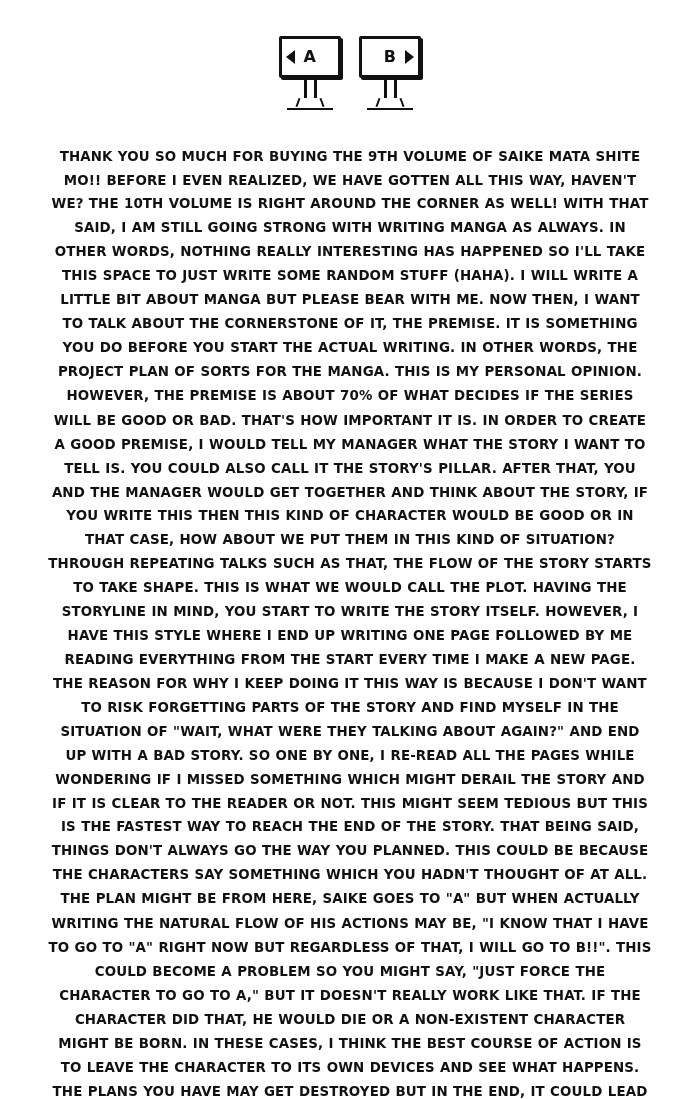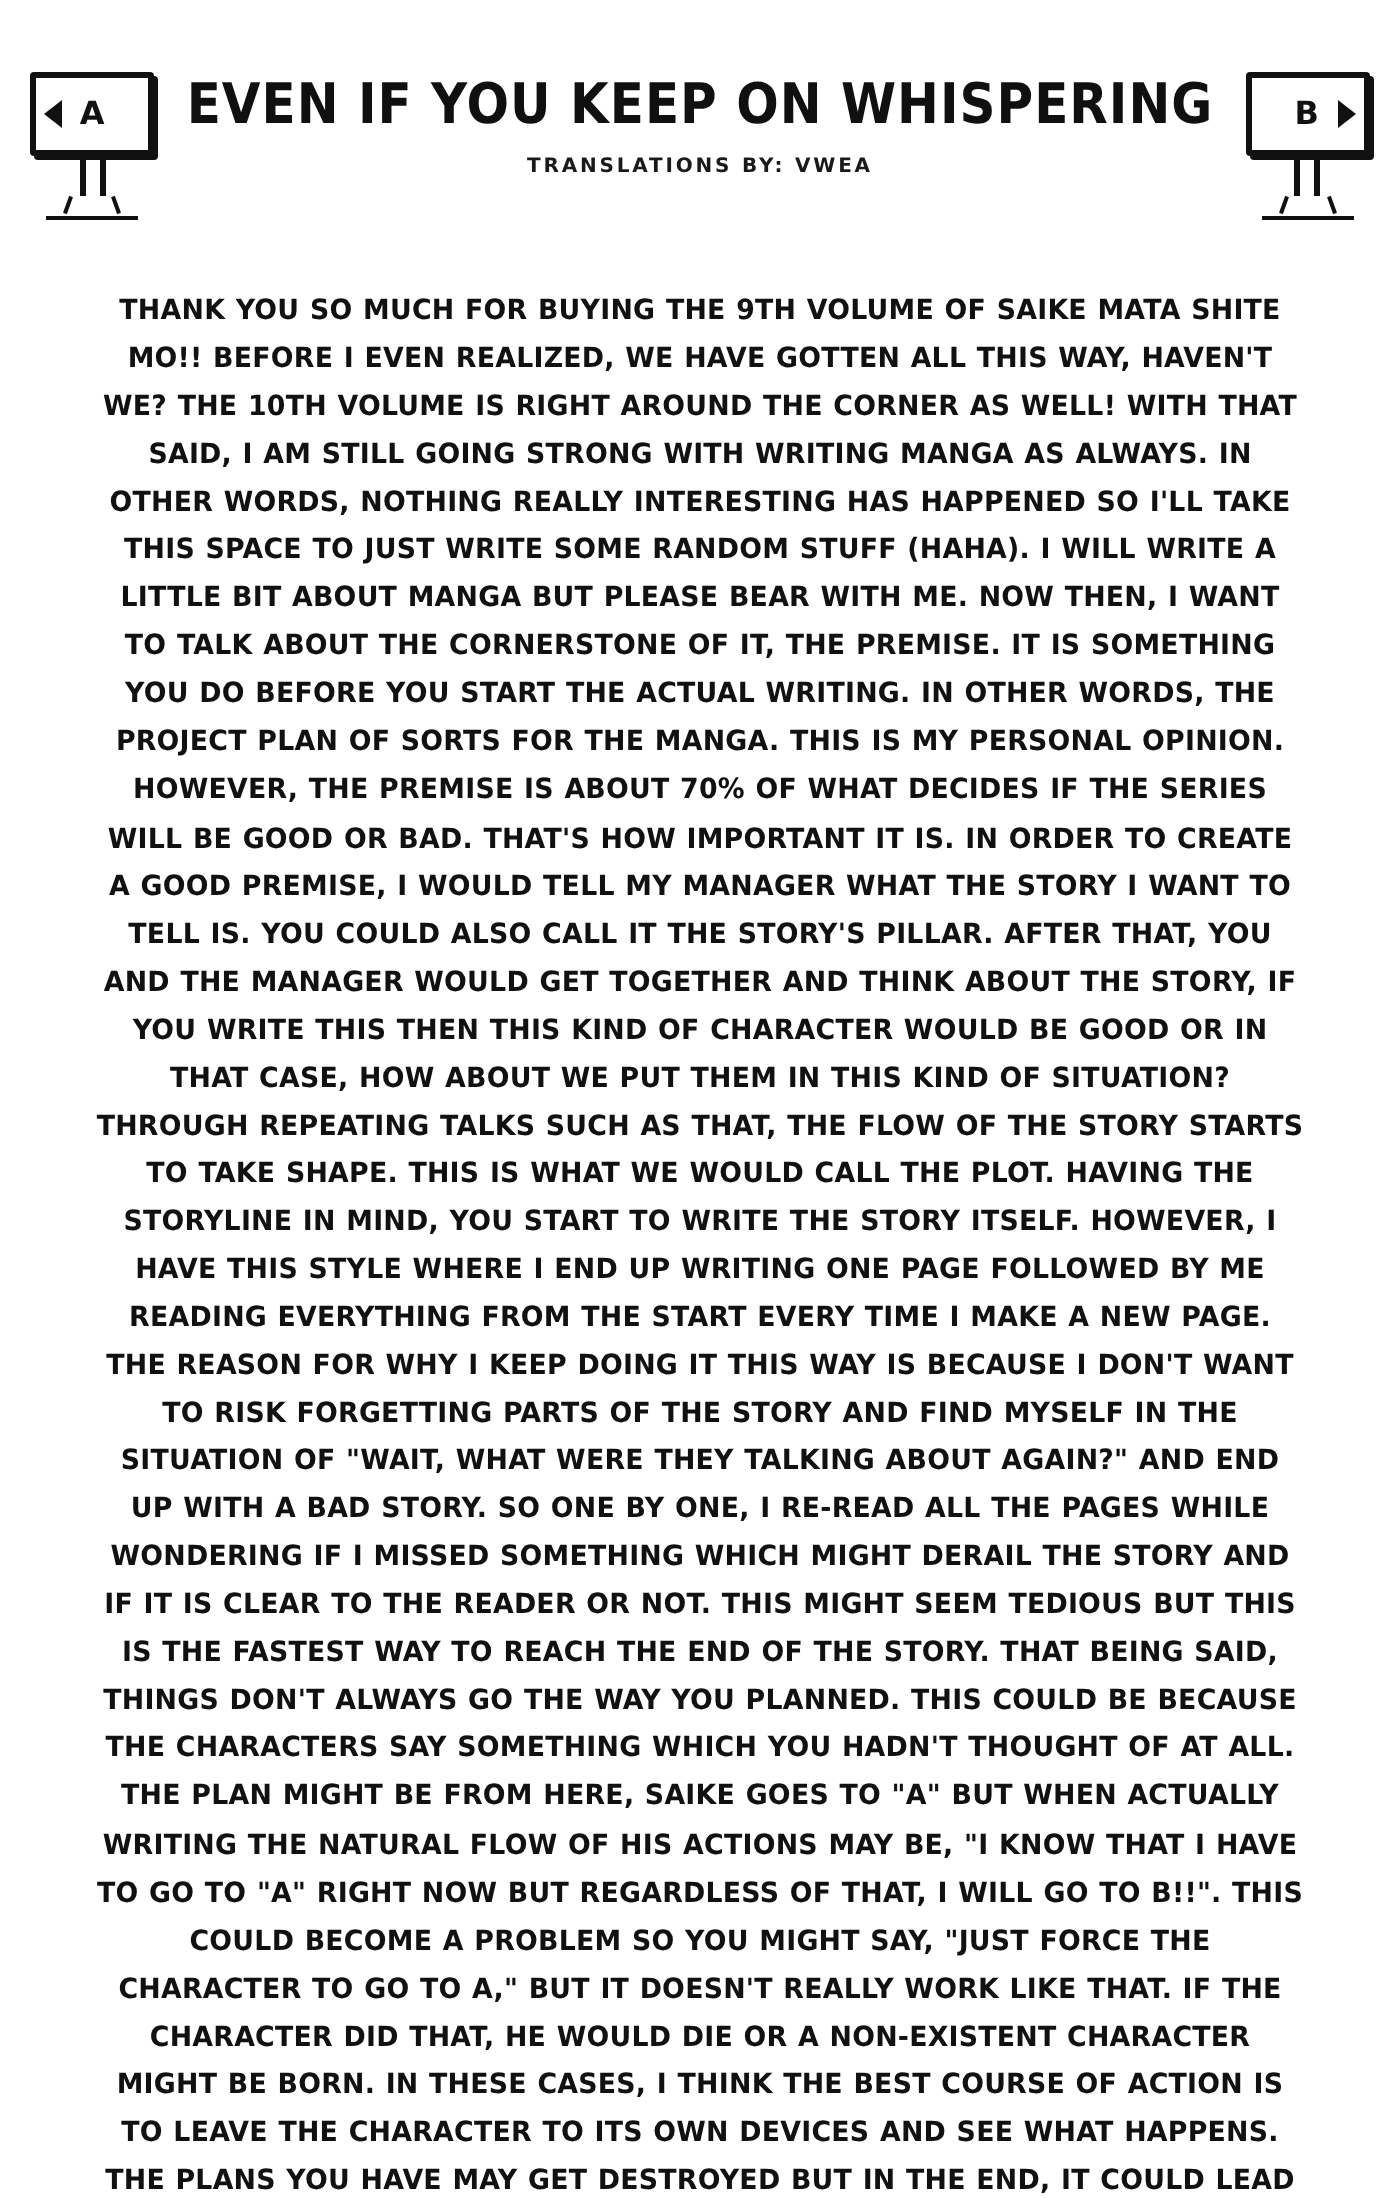--- a/index.html
+++ b/index.html
@@ -174,24 +174,20 @@
       <div class="signpost">
         <div class="sign-board">
           <span class="sign-arrow left"></span>
           <span class="sign-letter">A</span>
         </div>
         <div class="sign-post-stem"></div>
         <div class="sign-base"></div>
         <div class="sign-ground"></div>
       </div>
 
-      <div class="title-block">
-        <div class="chapter-title">EVEN IF YOU KEEP ON WHISPERING</div>
-        <div class="credits">TRANSLATIONS BY: VWEA</div>
-      </div>
 
       <div class="signpost">
         <div class="sign-board">
           <span class="sign-letter">B</span>
           <span class="sign-arrow right"></span>
         </div>
         <div class="sign-post-stem"></div>
         <div class="sign-base"></div>
         <div class="sign-ground"></div>
       </div>

